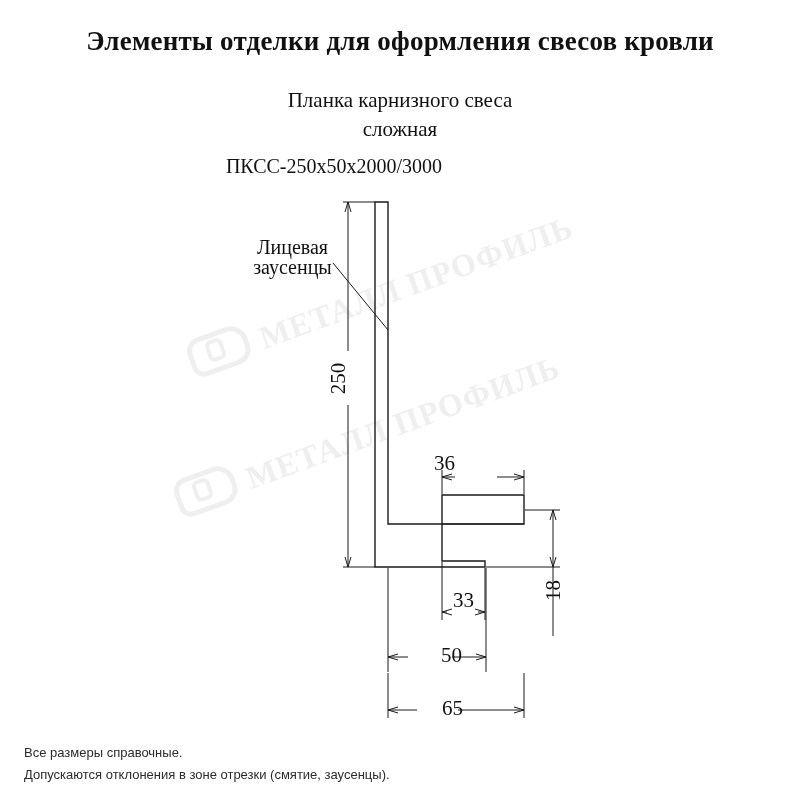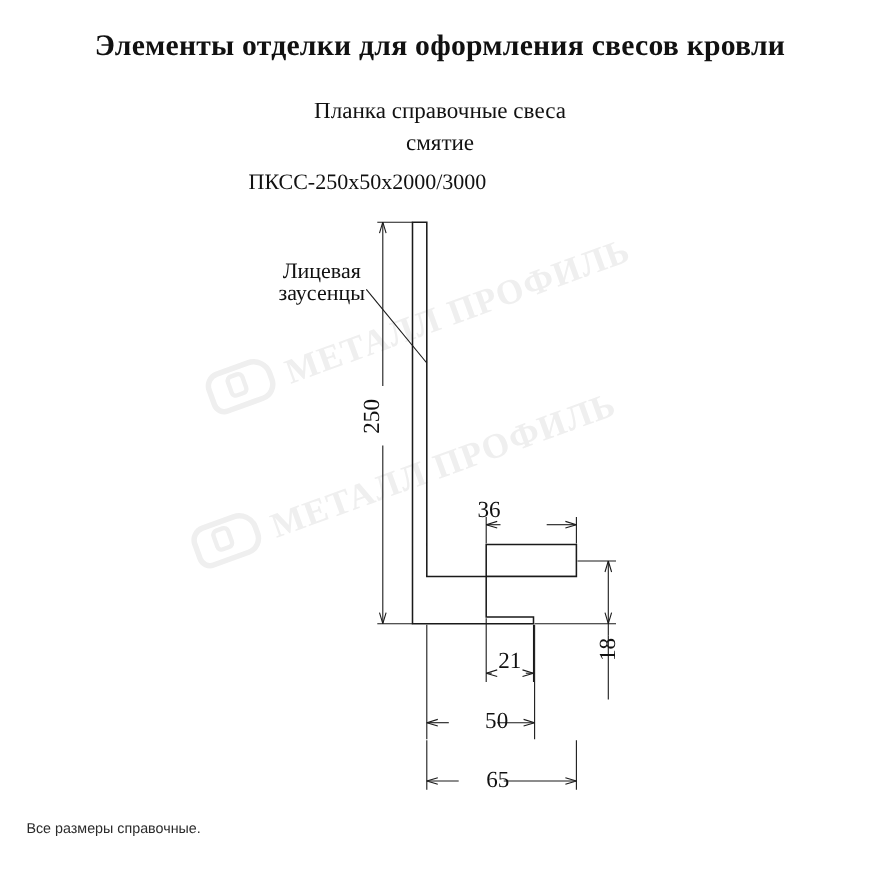--- a/index.html
+++ b/index.html
@@ -129,22 +129,22 @@
   }
 </style>
 </head>
 <body>
 
 <div id="page">
 
   <div class="main-title">Элементы отделки для оформления свесов кровли</div>
 
   <div class="sub-title">
-    <div>Планка справочные свеса</div>
-    <div>смятие</div>
+    <div>Планка карнизного свеса</div>
+    <div>сложная</div>
   </div>
 
   <div class="code-title">ПКСС-250x50x2000/3000</div>
 
   <div class="wm wm1">
     <span class="blob"></span><span>МЕТАЛЛ ПРОФИЛЬ</span>
   </div>
   <div class="wm wm2">
     <span class="blob"></span><span>МЕТАЛЛ ПРОФИЛЬ</span>
   </div>
@@ -228,23 +228,24 @@
     <div>Лицевая</div>
     <div>заусенцы</div>
   </div>
 
   <div class="dim-text vert" style="left:308px; top:366px; width:60px; text-align:center;">250</div>
 
   <div class="dim-text" style="left:434px; top:451px;">36</div>
 
   <div class="dim-text vert" style="left:523px; top:578px; width:60px; text-align:center;">18</div>
 
-  <div class="dim-text" style="left:453px; top:588px;">21</div>
+  <div class="dim-text" style="left:453px; top:588px;">33</div>
 
   <div class="dim-text" style="left:441px; top:643px;">50</div>
 
   <div class="dim-text" style="left:442px; top:696px;text-align:center;">65</div>
 
   <div class="footer">
     <div>Все размеры справочные.</div>
+    <div>Допускаются отклонения в зоне отрезки (смятие, заусенцы).</div>
   </div>
 
 </div>
 
 </body></html>

